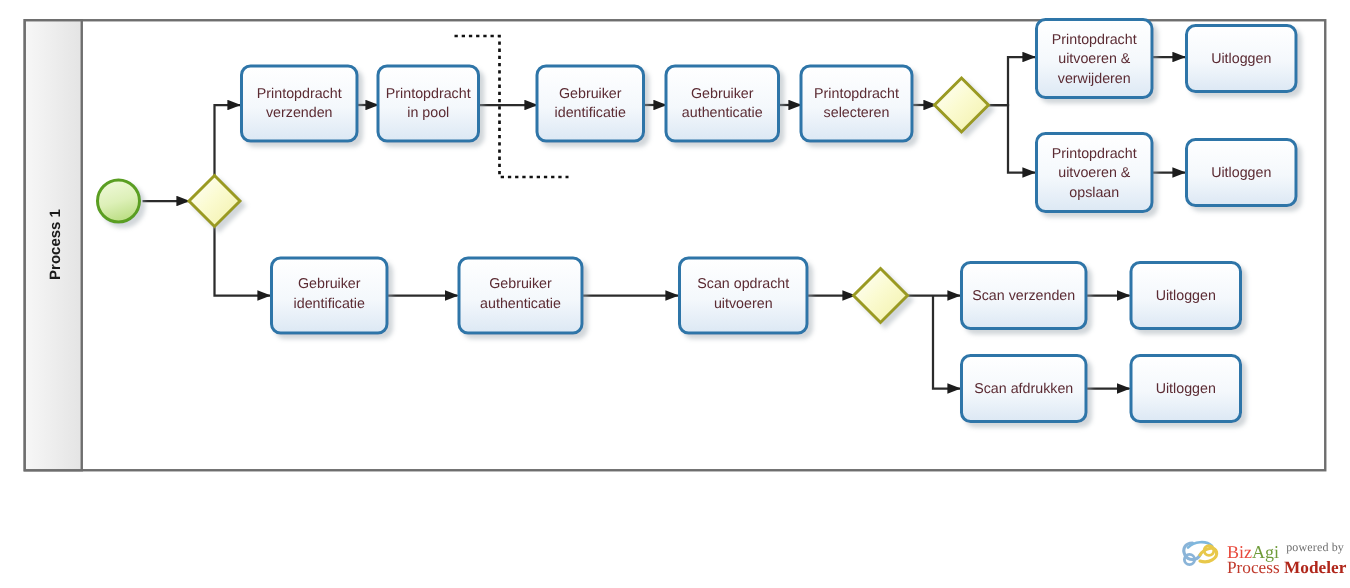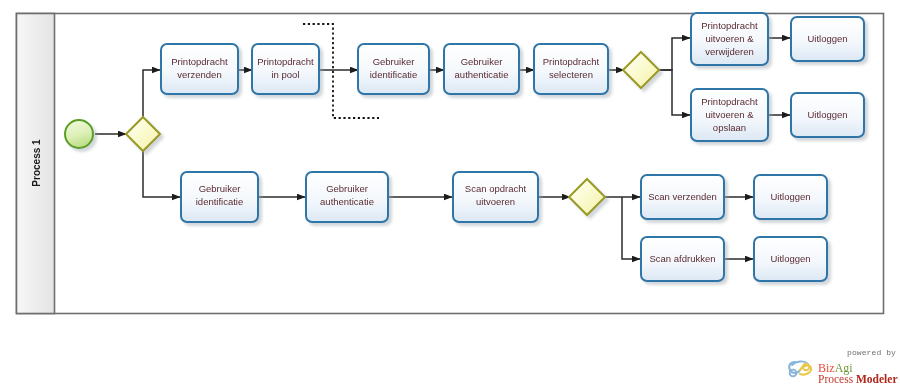--- a/index.html
+++ b/index.html
@@ -35,22 +35,22 @@
   .logo-wrap {
     position: absolute;
     left: 786px;
     top: 348px;
     width: 112px;
     height: 42px;
   }
   .logo-powered {
     position: absolute;
     right: 2px;
-    top: 0px;
-    font-family: Liberation Mono, monospace;
+    top: 12px;
+    font-family: Liberation Serif, serif;
     font-size: 8px;
     color: #6f6f6f;
     letter-spacing: 0.1px;
   }
   .logo-text {
     position: absolute;
     left: 32px;
     top: 15px;
     line-height: 11px;
   }

